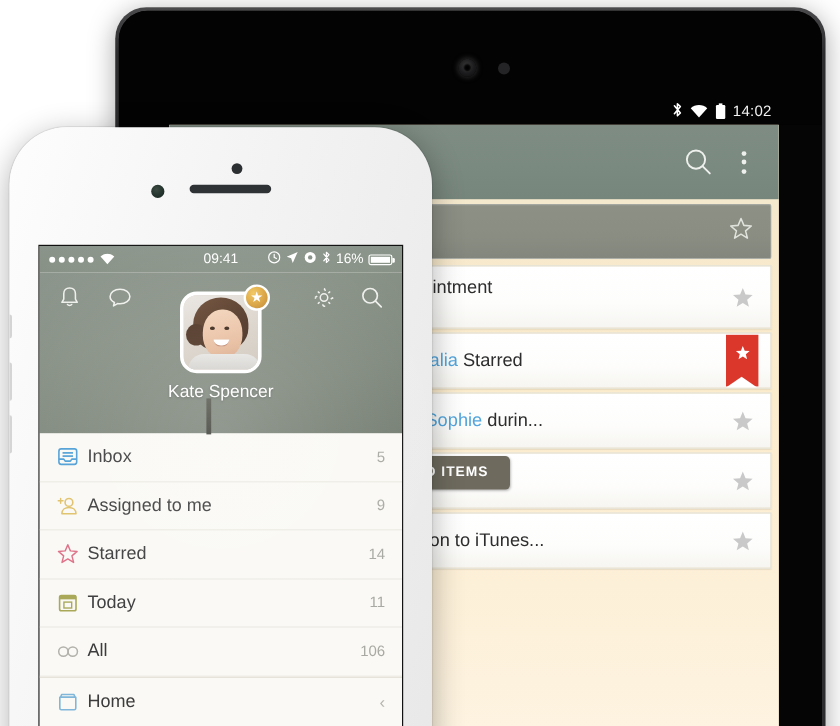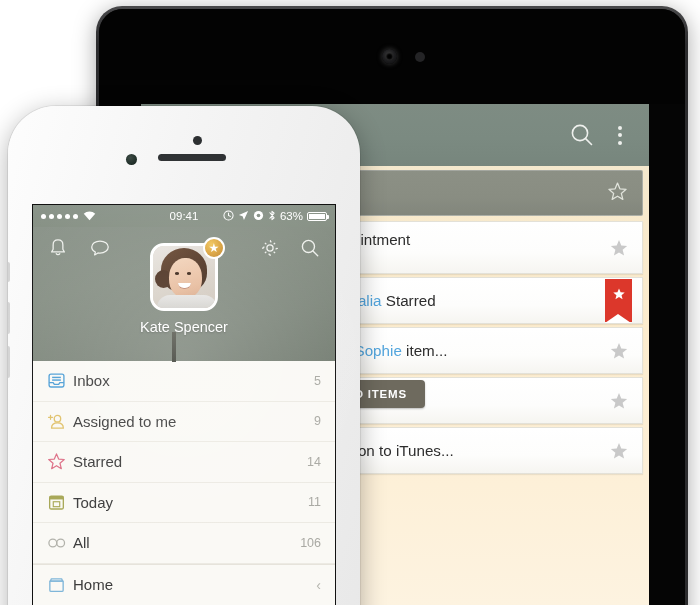--- a/index.html
+++ b/index.html
@@ -230,20 +230,39 @@
 <div id="stage">
 
   <div id="tablet">
     <div id="tablet-body">
 
       <div id="tablet-topbar">
         <div id="tab-cam"></div>
         <div id="tab-sensor"></div>
       </div>
 
+      <div id="android-status">
+        <span class="ic bt-ic">
+          <svg width="9" height="13" viewBox="0 0 9 13">
+              <path d="M2 3.2 L7 9.2 L4.5 11.5 L4.5 1.5 L7 3.8 L2 9.8" fill="none" stroke="#fff" stroke-width="1.3" stroke-linejoin="round" stroke-linecap="round"></path>
+            </svg>
+        </span>
+        <span class="ic wifi-ic">
+          <svg width="15" height="12" viewBox="0 0 15 12">
+              <path d="M7.5 11 L0.6 3.3 A10 10 0 0 1 14.4 3.3 Z" fill="#fff"></path>
+            </svg>
+        </span>
+        <span class="ic batt-ic">
+          <svg width="9" height="14" viewBox="0 0 9 14">
+              <rect x="3" y="0" width="3" height="1.6" fill="#fff"></rect>
+              <rect x="0.6" y="1.6" width="7.8" height="11.6" rx="1" fill="#fff"></rect>
+            </svg>
+        </span>
+        <span>14:02</span>
+      </div>
 
       <div id="tablet-screen">
         <div id="sky"></div>
 
         <div id="tower">
           <div id="tower-tip"></div>
           <div id="tower-sphere"></div>
           <div id="tower-collar"></div>
           <div id="tower-shaft"></div>
         </div>
@@ -301,21 +320,21 @@
             <span class="flag">
               <svg width="14" height="14" viewBox="0 0 22 22">
                   <path d="M11 2.2 L13.5 8.2 L20 8.7 L15 13 L16.6 19.3 L11 15.9 L5.4 19.3 L7 13 L2 8.7 L8.5 8.2 Z" fill="#ffffff"></path>
                 </svg>
             </span>
           </div>
 
           <div class="task">
             <span class="chk"></span>
             <span class="task-body">
-              <span class="task-title"><span>Ask Mom to look after </span><span class="tag">#Sophie</span><span> item...</span></span>
+              <span class="task-title"><span>Ask Mom to look after </span><span class="tag">#Sophie</span><span> durin...</span></span>
             </span>
             <span class="star-cell">
               <svg width="20" height="20" viewBox="0 0 22 22">
                   <path d="M11 2.2 L13.5 8.2 L20 8.7 L15 13 L16.6 19.3 L11 15.9 L5.4 19.3 L7 13 L2 8.7 L8.5 8.2 Z" fill="#c9c9c9"></path>
                 </svg>
             </span>
           </div>
 
           <div class="task">
             <span class="chk"></span>
@@ -389,21 +408,21 @@
               <svg width="11" height="11" viewBox="0 0 12 12">
                   <circle cx="6" cy="6" r="5" fill="#fff"></circle>
                   <circle cx="6" cy="6" r="2" fill="#8a948a"></circle>
                 </svg>
             </span>
             <span>
               <svg width="8" height="11" viewBox="0 0 9 13">
                   <path d="M2 3.2 L7 9.2 L4.5 11.5 L4.5 1.5 L7 3.8 L2 9.8" fill="none" stroke="#fff" stroke-width="1.2" stroke-linejoin="round" stroke-linecap="round"></path>
                 </svg>
             </span>
-            <span>63%</span>
+            <span>16%</span>
             <span id="ios-batt"></span>
           </span>
         </div>
 
         <div id="profile-pane">
           <div id="ph-icons-left">
             <span>
               <svg width="22" height="22" viewBox="0 0 24 24">
                   <path d="M12 3.2 C8.6 3.2 6.7 5.6 6.7 8.5 L6.7 13.3 L5 16.3 L19 16.3 L17.3 13.3 L17.3 8.5 C17.3 5.6 15.4 3.2 12 3.2 Z" fill="none" stroke="#eef0ec" stroke-width="1.4" stroke-linejoin="round"></path>
                   <path d="M10 18.2 A2.3 2 0 0 0 14 18.2" fill="none" stroke="#eef0ec" stroke-width="1.3" stroke-linecap="round"></path>

